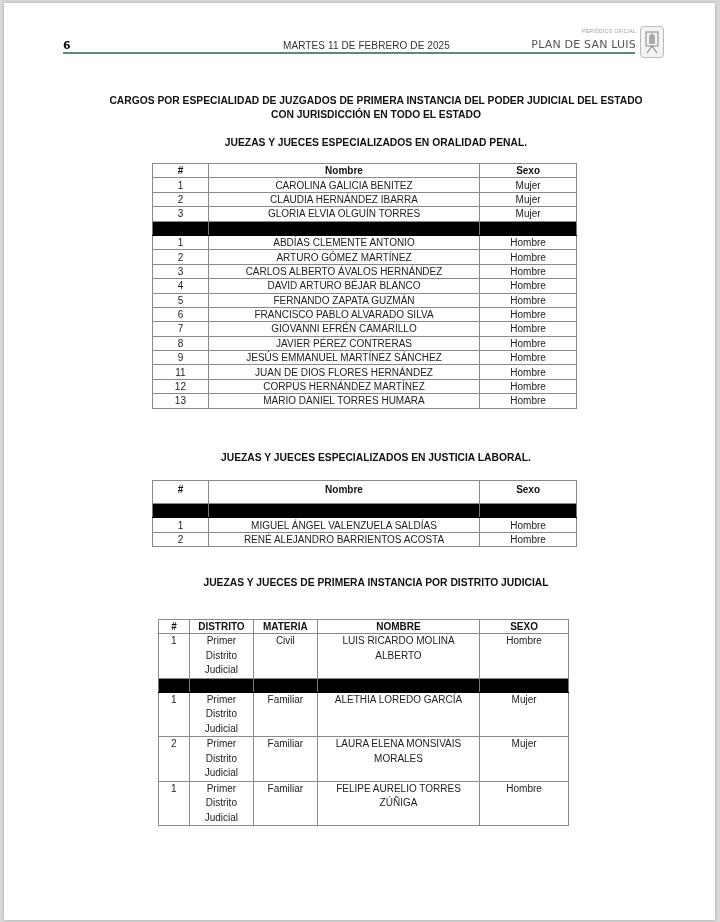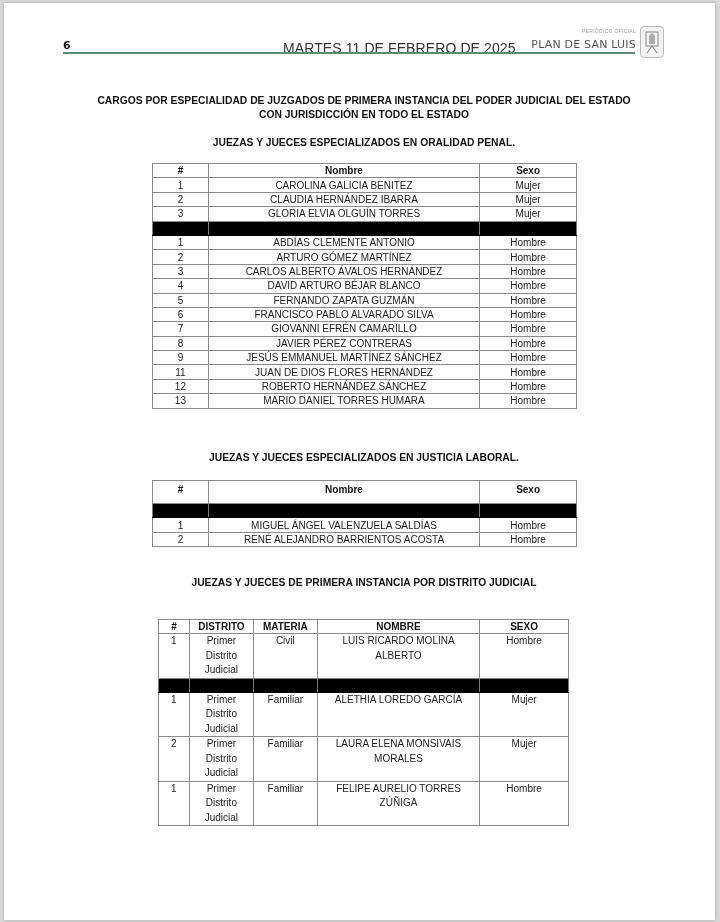--- a/index.html
+++ b/index.html
@@ -20,42 +20,42 @@
   }
   .hdr {
     position: absolute; left: 59px; top: 33px; width: 573px; height: 18px;
   }
   .hdr .pnum {
     position: absolute; left: 0; top: 3px;
     font-family: "DejaVu Sans", sans-serif; font-weight: bold; font-size: 11px;
   }
   .hdr .date {
     position: absolute; left: 220px; top: 4px;
-    font-family: "Liberation Sans", sans-serif; font-size: 14px; letter-spacing: 0.1px;
+    font-family: "Liberation Sans", sans-serif; font-size: 10px; letter-spacing: 0.1px;
     color: #333;
   }
   .hdr .brand-small {
     position: absolute; right: 0; top: -8px;
     font-size: 5px; color: #999; letter-spacing: 0.3px;
   }
   .hdr .brand {
     position: absolute; right: 0; top: 2px;
     font-family: "DejaVu Sans", sans-serif; font-size: 11px; color: #555; letter-spacing: 0.2px;
   }
   .hdr-rule {
     position: absolute; left: 59px; top: 49px; width: 572px; height: 2px; background: #5a8c72;
   }
   .crest {
     position: absolute; left: 636px; top: 23px; width: 22px; height: 30px;
     border: 1px solid #bbb; border-radius: 4px; background: #f3f3f3;
   }
   .crest svg { width: 22px; height: 30px; display: block; }
 
   .title {
-    position: absolute; left: 60px; width: 600px; text-align: center;
+    position: absolute; left: 72px; width: 600px; text-align: center;
     font-weight: bold; font-size: 10.3px; line-height: 14px;
   }
   .t1 { top: 91px; }
   .t2 { top: 133px; }
   .t3 { top: 448px; }
   .t4 { top: 573px; }
 
   table.doc {
     position: absolute;
     border-collapse: collapse;
@@ -201,21 +201,21 @@
           <td>JESÚS EMMANUEL MARTÍNEZ SÁNCHEZ</td>
           <td>Hombre</td>
         </tr>
         <tr>
           <td>11</td>
           <td>JUAN DE DIOS FLORES HERNÁNDEZ</td>
           <td>Hombre</td>
         </tr>
         <tr>
           <td>12</td>
-          <td>ROBERTO HERNÁNDEZ SÁNCHEZ</td>
+          <td>CORPUS HERNÁNDEZ MARTÍNEZ</td>
           <td>Hombre</td>
         </tr>
         <tr>
           <td>13</td>
           <td>MARIO DANIEL TORRES HUMARA</td>
           <td>Hombre</td>
         </tr>
       </tbody>
   </table>
 

